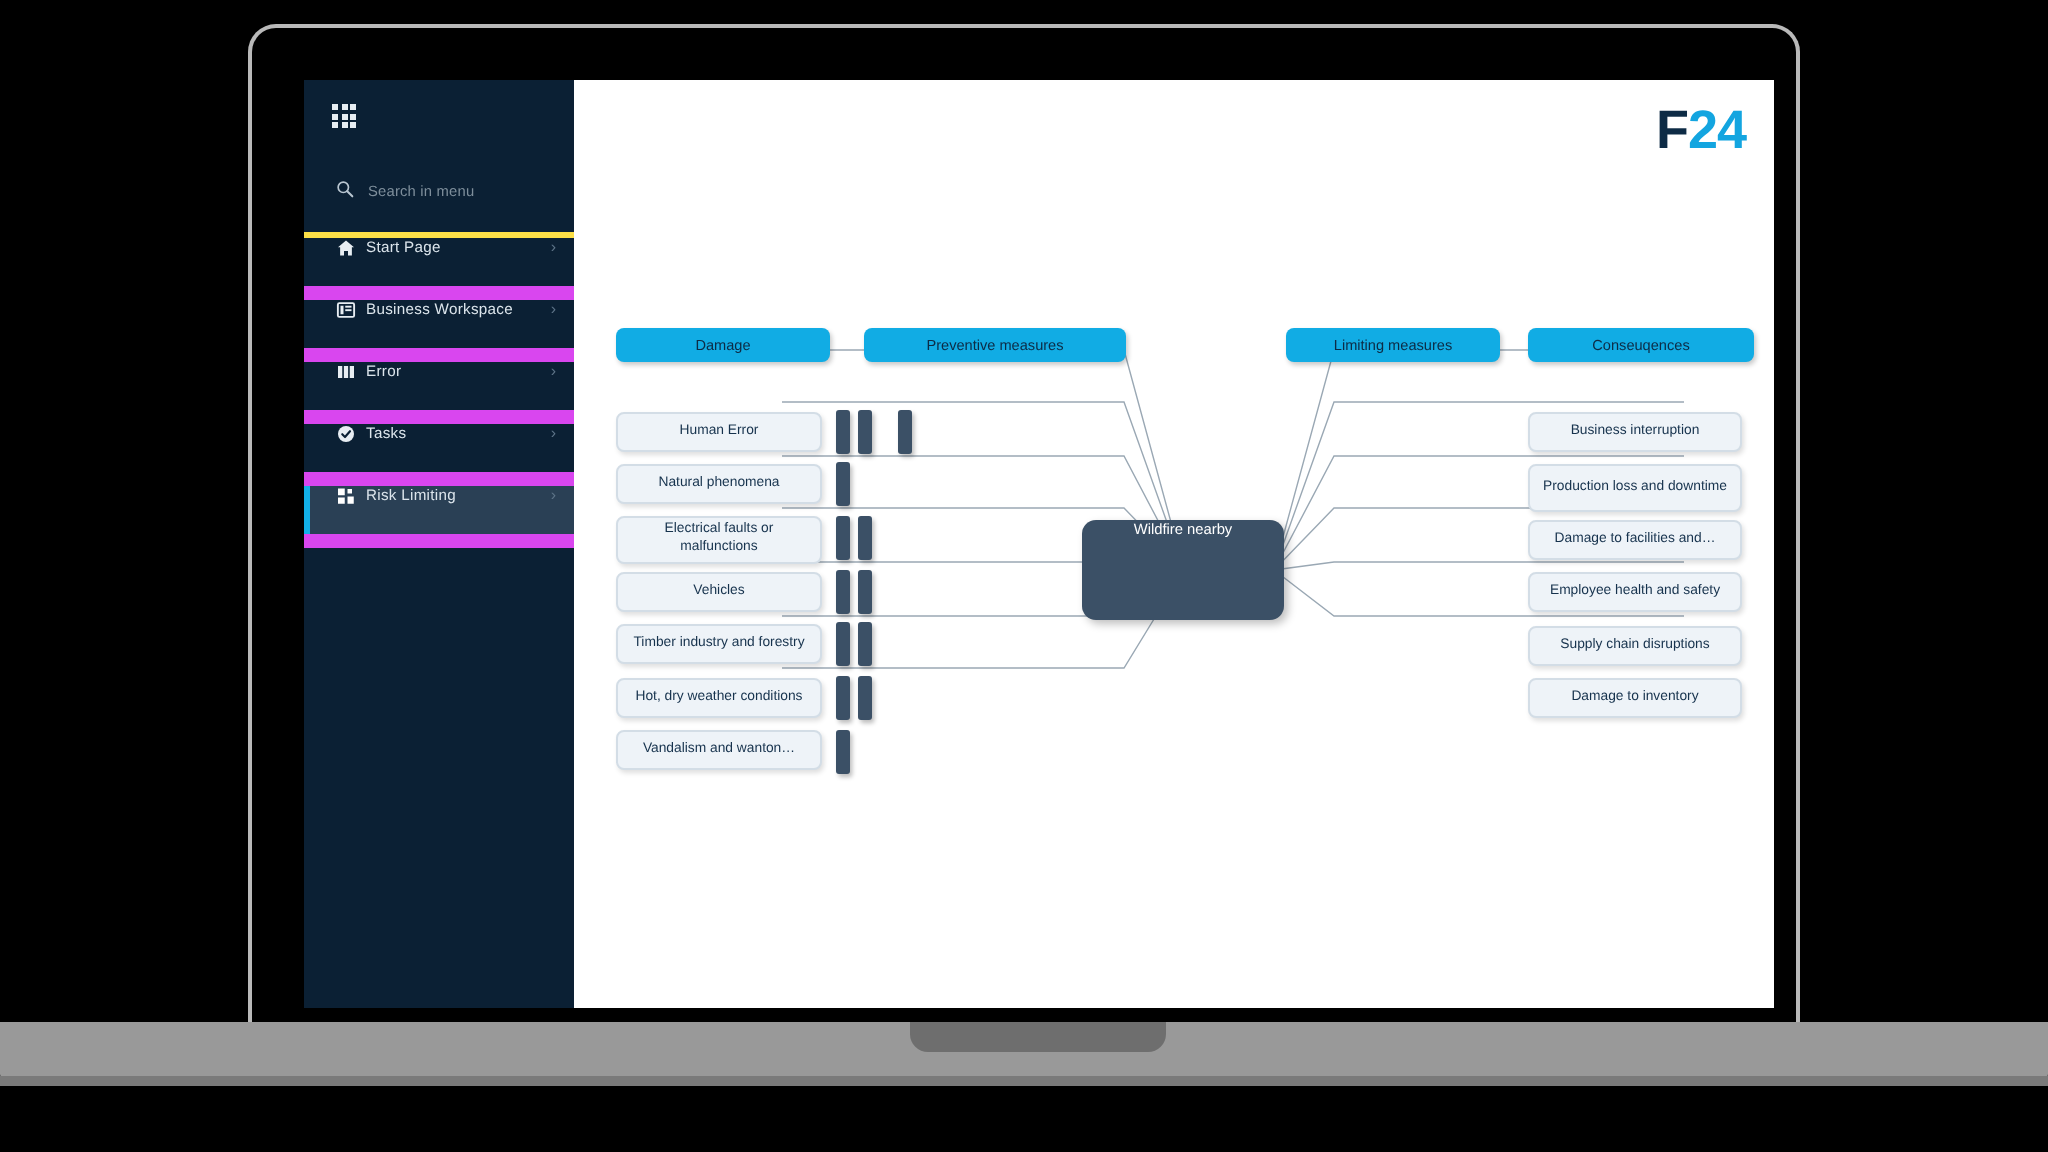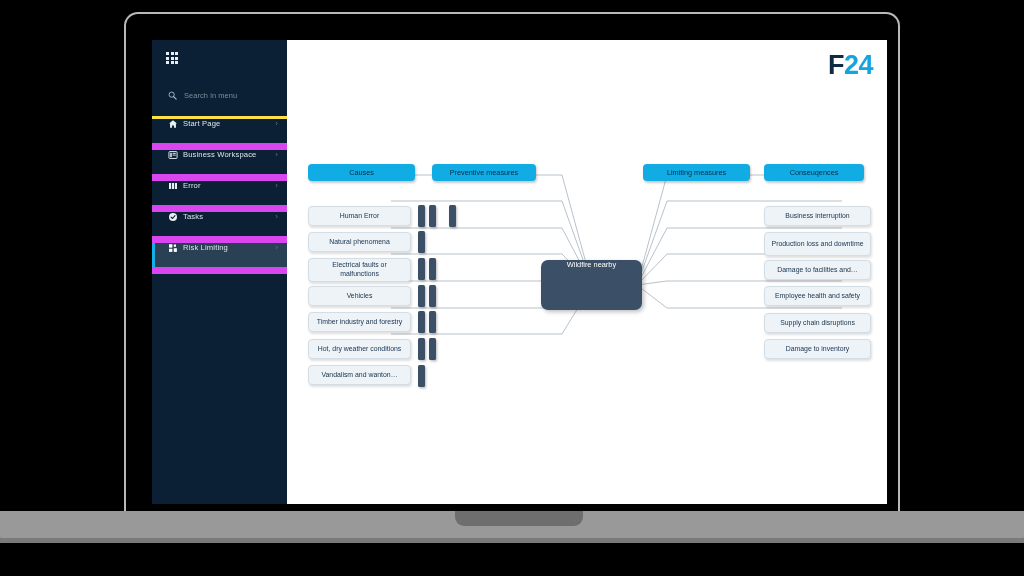--- a/index.html
+++ b/index.html
@@ -285,29 +285,29 @@
           <path d="M350 245 L380 135 L555 135"></path>
           <path d="M350 245 L380 161 L555 161"></path>
           <path d="M350 245 L380 188 L555 188"></path>
           <path d="M350 245 L380 214 L555 214"></path>
           <path d="M350 245 L380 241 L555 241"></path>
           <path d="M350 245 L380 268 L555 268"></path>
         </g>
       </svg>
 
       <div class="hdr" style="left:21px;  top:124px; width:107px;">
-        <span>Causes</span>
-      </div>
-      <div class="hdr" style="left:145px; top:124px; width:104px;">
+        <span>Damage</span>
+      </div>
+      <div class="hdr" style="left:145px; top:124px; width:131px;">
         <span>Preventive measures</span>
       </div>
       <div class="hdr" style="left:356px; top:124px; width:107px;">
         <span>Limiting measures</span>
       </div>
-      <div class="hdr" style="left:477px; top:124px; width:100px;">
+      <div class="hdr" style="left:477px; top:124px; width:113px;">
         <span>Conseuqences</span>
       </div>
 
       <div class="node" style="left:21px; top:166px;  width:103px; height:20px;">
         <span>Human Error</span>
       </div>
       <div class="node" style="left:21px; top:192px;  width:103px; height:20px;">
         <span>Natural phenomena</span>
       </div>
       <div class="node" style="left:21px; top:218px;  width:103px; height:24px;">

